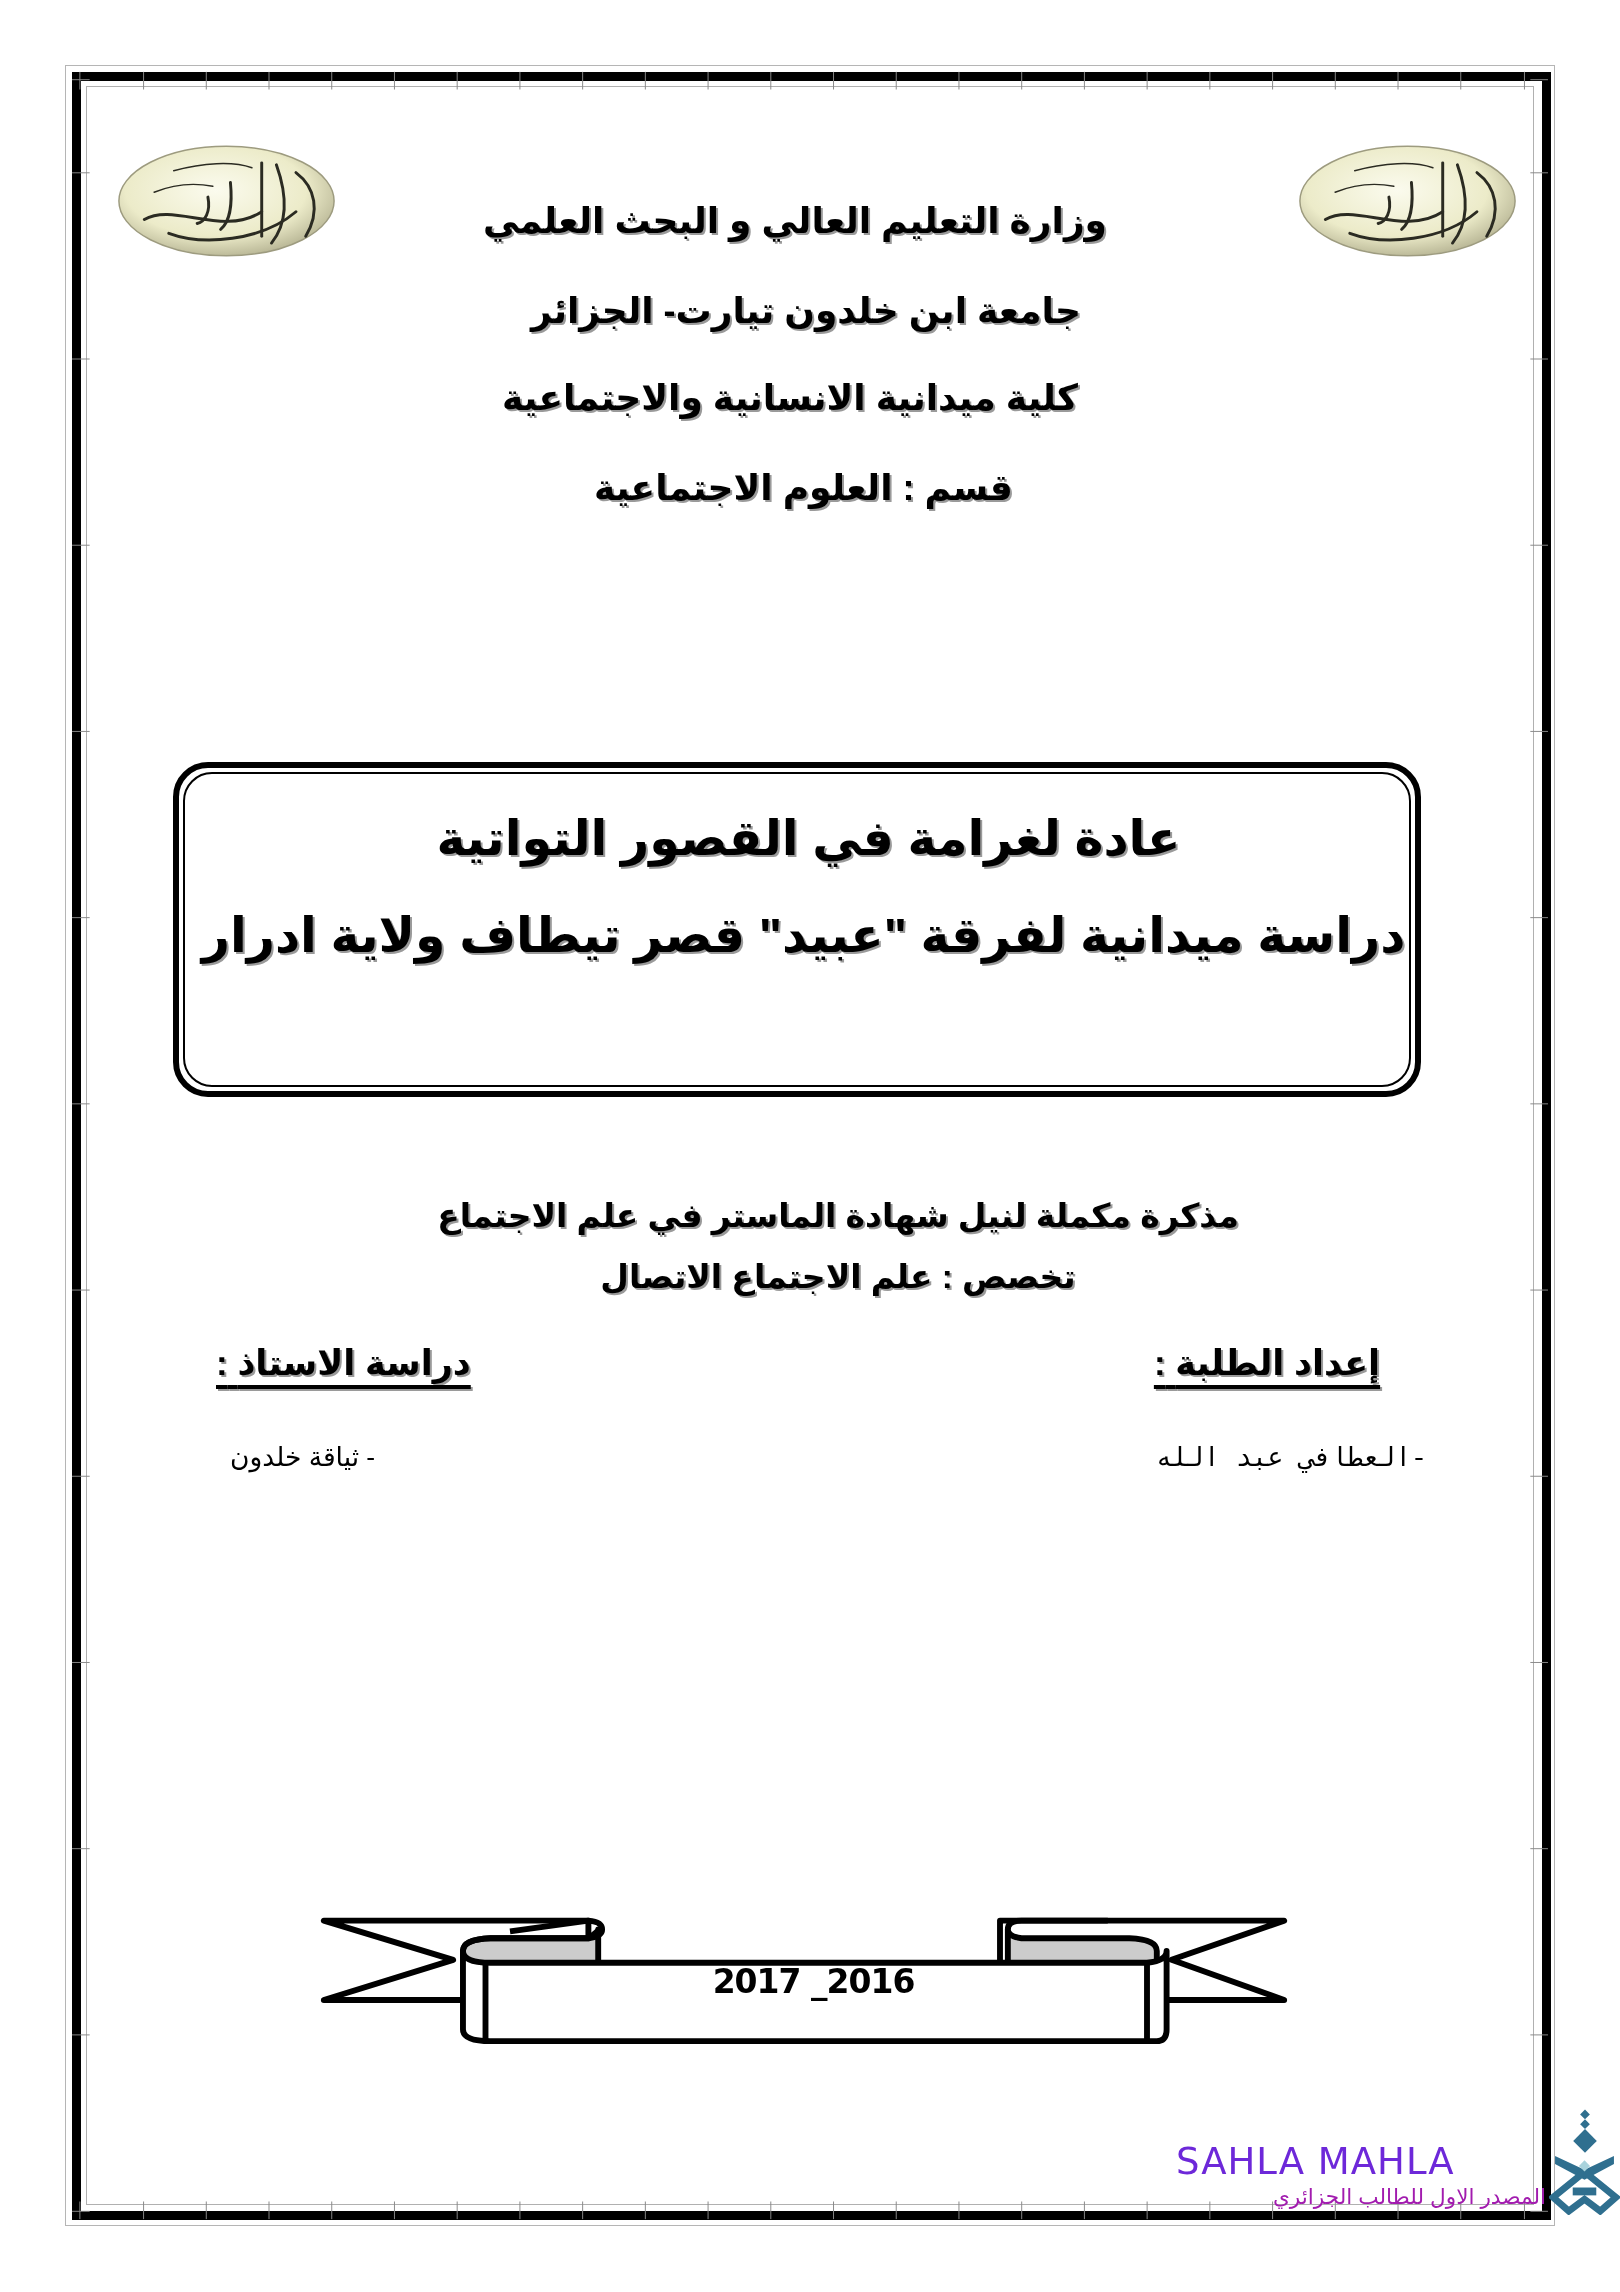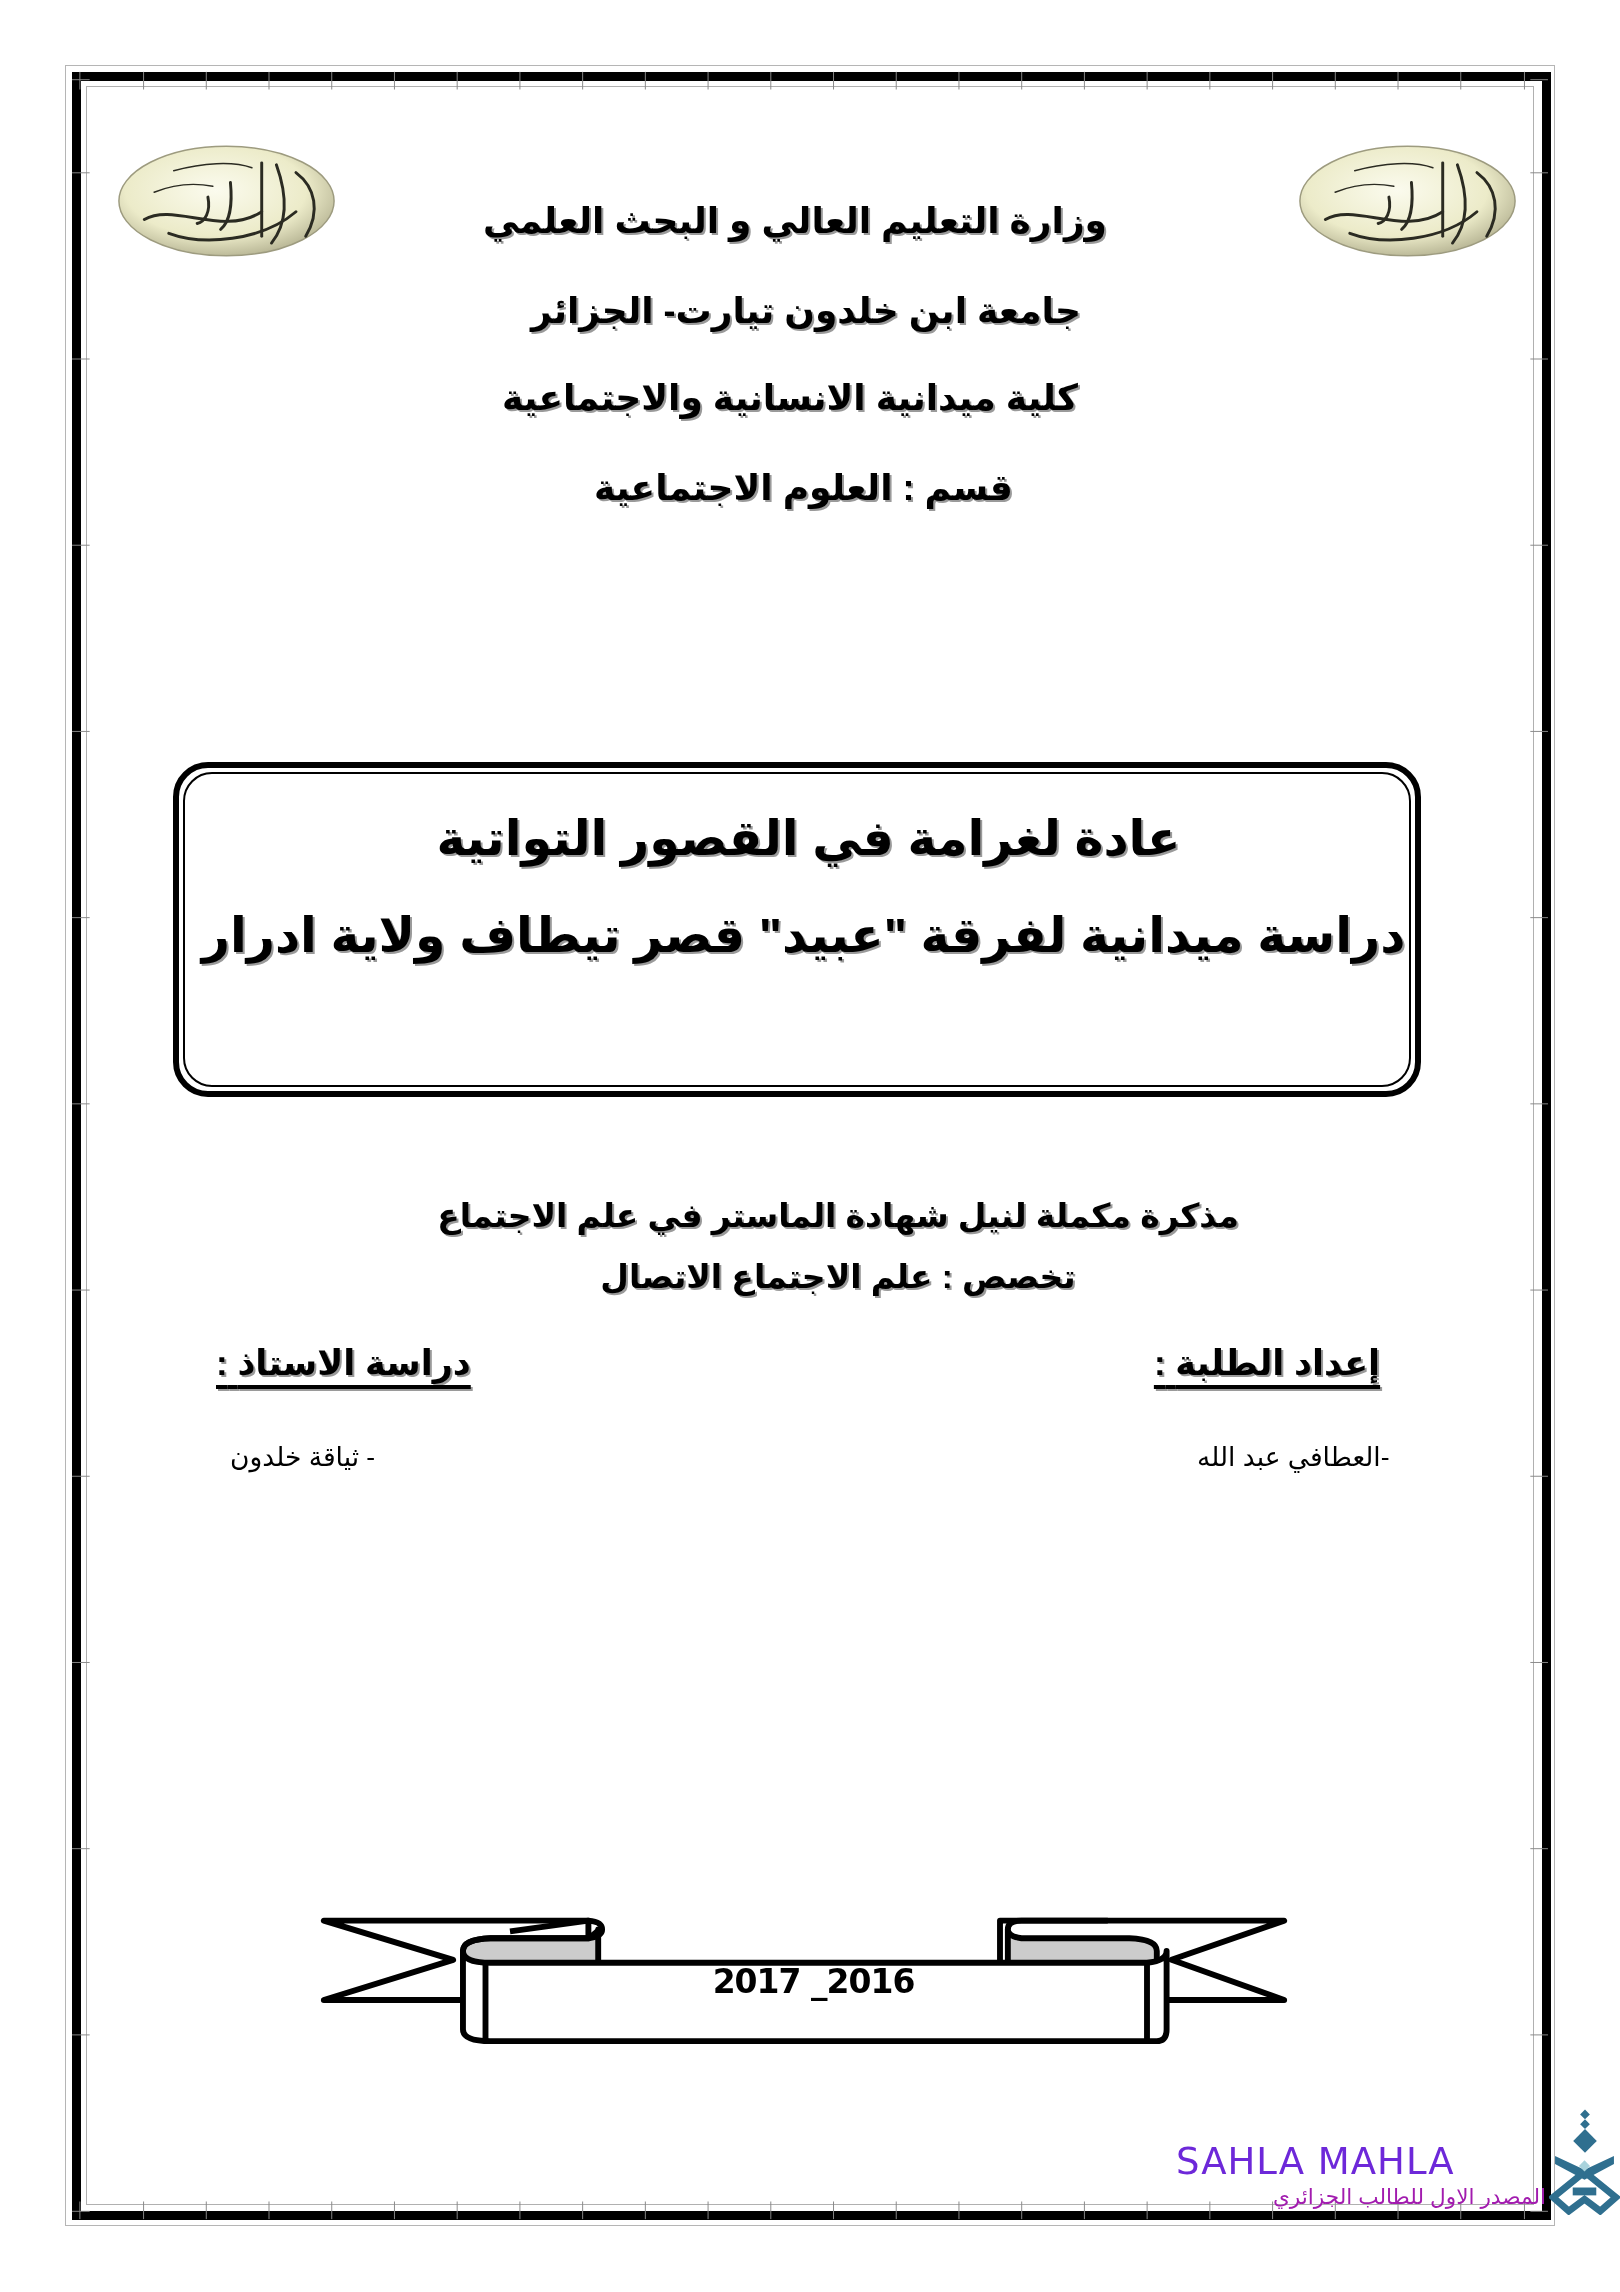--- a/index.html
+++ b/index.html
@@ -42,21 +42,21 @@
   .degree { position: absolute; font-weight: bold; font-size: 33px; white-space: nowrap; }
   .degree-1 { left: 431px; top: 1196px; width: 814px; text-align: center; }
   .degree-2 { left: 549px; top: 1257px; width: 578px; text-align: center; }
 
   .label { position: absolute; font-weight: bold; font-size: 35px; white-space: nowrap; }
   .label .u { text-decoration: underline; text-decoration-thickness: 3.9px; text-underline-offset: 9.8px; }
   .label-students { left: 1098px; top: 1343px; width: 338px; text-align: center; }
   .label-supervisor { left: 216px; top: 1343px; width: 304px; text-align: left; }
 
   .name { position: absolute; font-size: 26.5px; white-space: nowrap; }
-  .name-student { left: 1197px; top: 1441px; width: 289px; text-align: left; }
+  .name-student { left: 1147px; top: 1441px; width: 289px; text-align: center; font-family: Liberation Mono, monospace; }
   .name-supervisor { left: 230px; top: 1441px; width: 225px; text-align: left; }
 
   
   .ribbon { position: absolute; left: 314px; top: 1892px; width: 980px; height: 167px; }
   .year { position: absolute; left: 588px; top: 1962px; width: 451px; text-align: center;
           font-family: "DejaVu Sans", "Liberation Sans", sans-serif; font-weight: bold; font-size: 33px;
           letter-spacing: -1px; }
 
   
   .wm-title { position: absolute; left: 1176px; top: 2140px; font-family: "DejaVu Sans", sans-serif;

